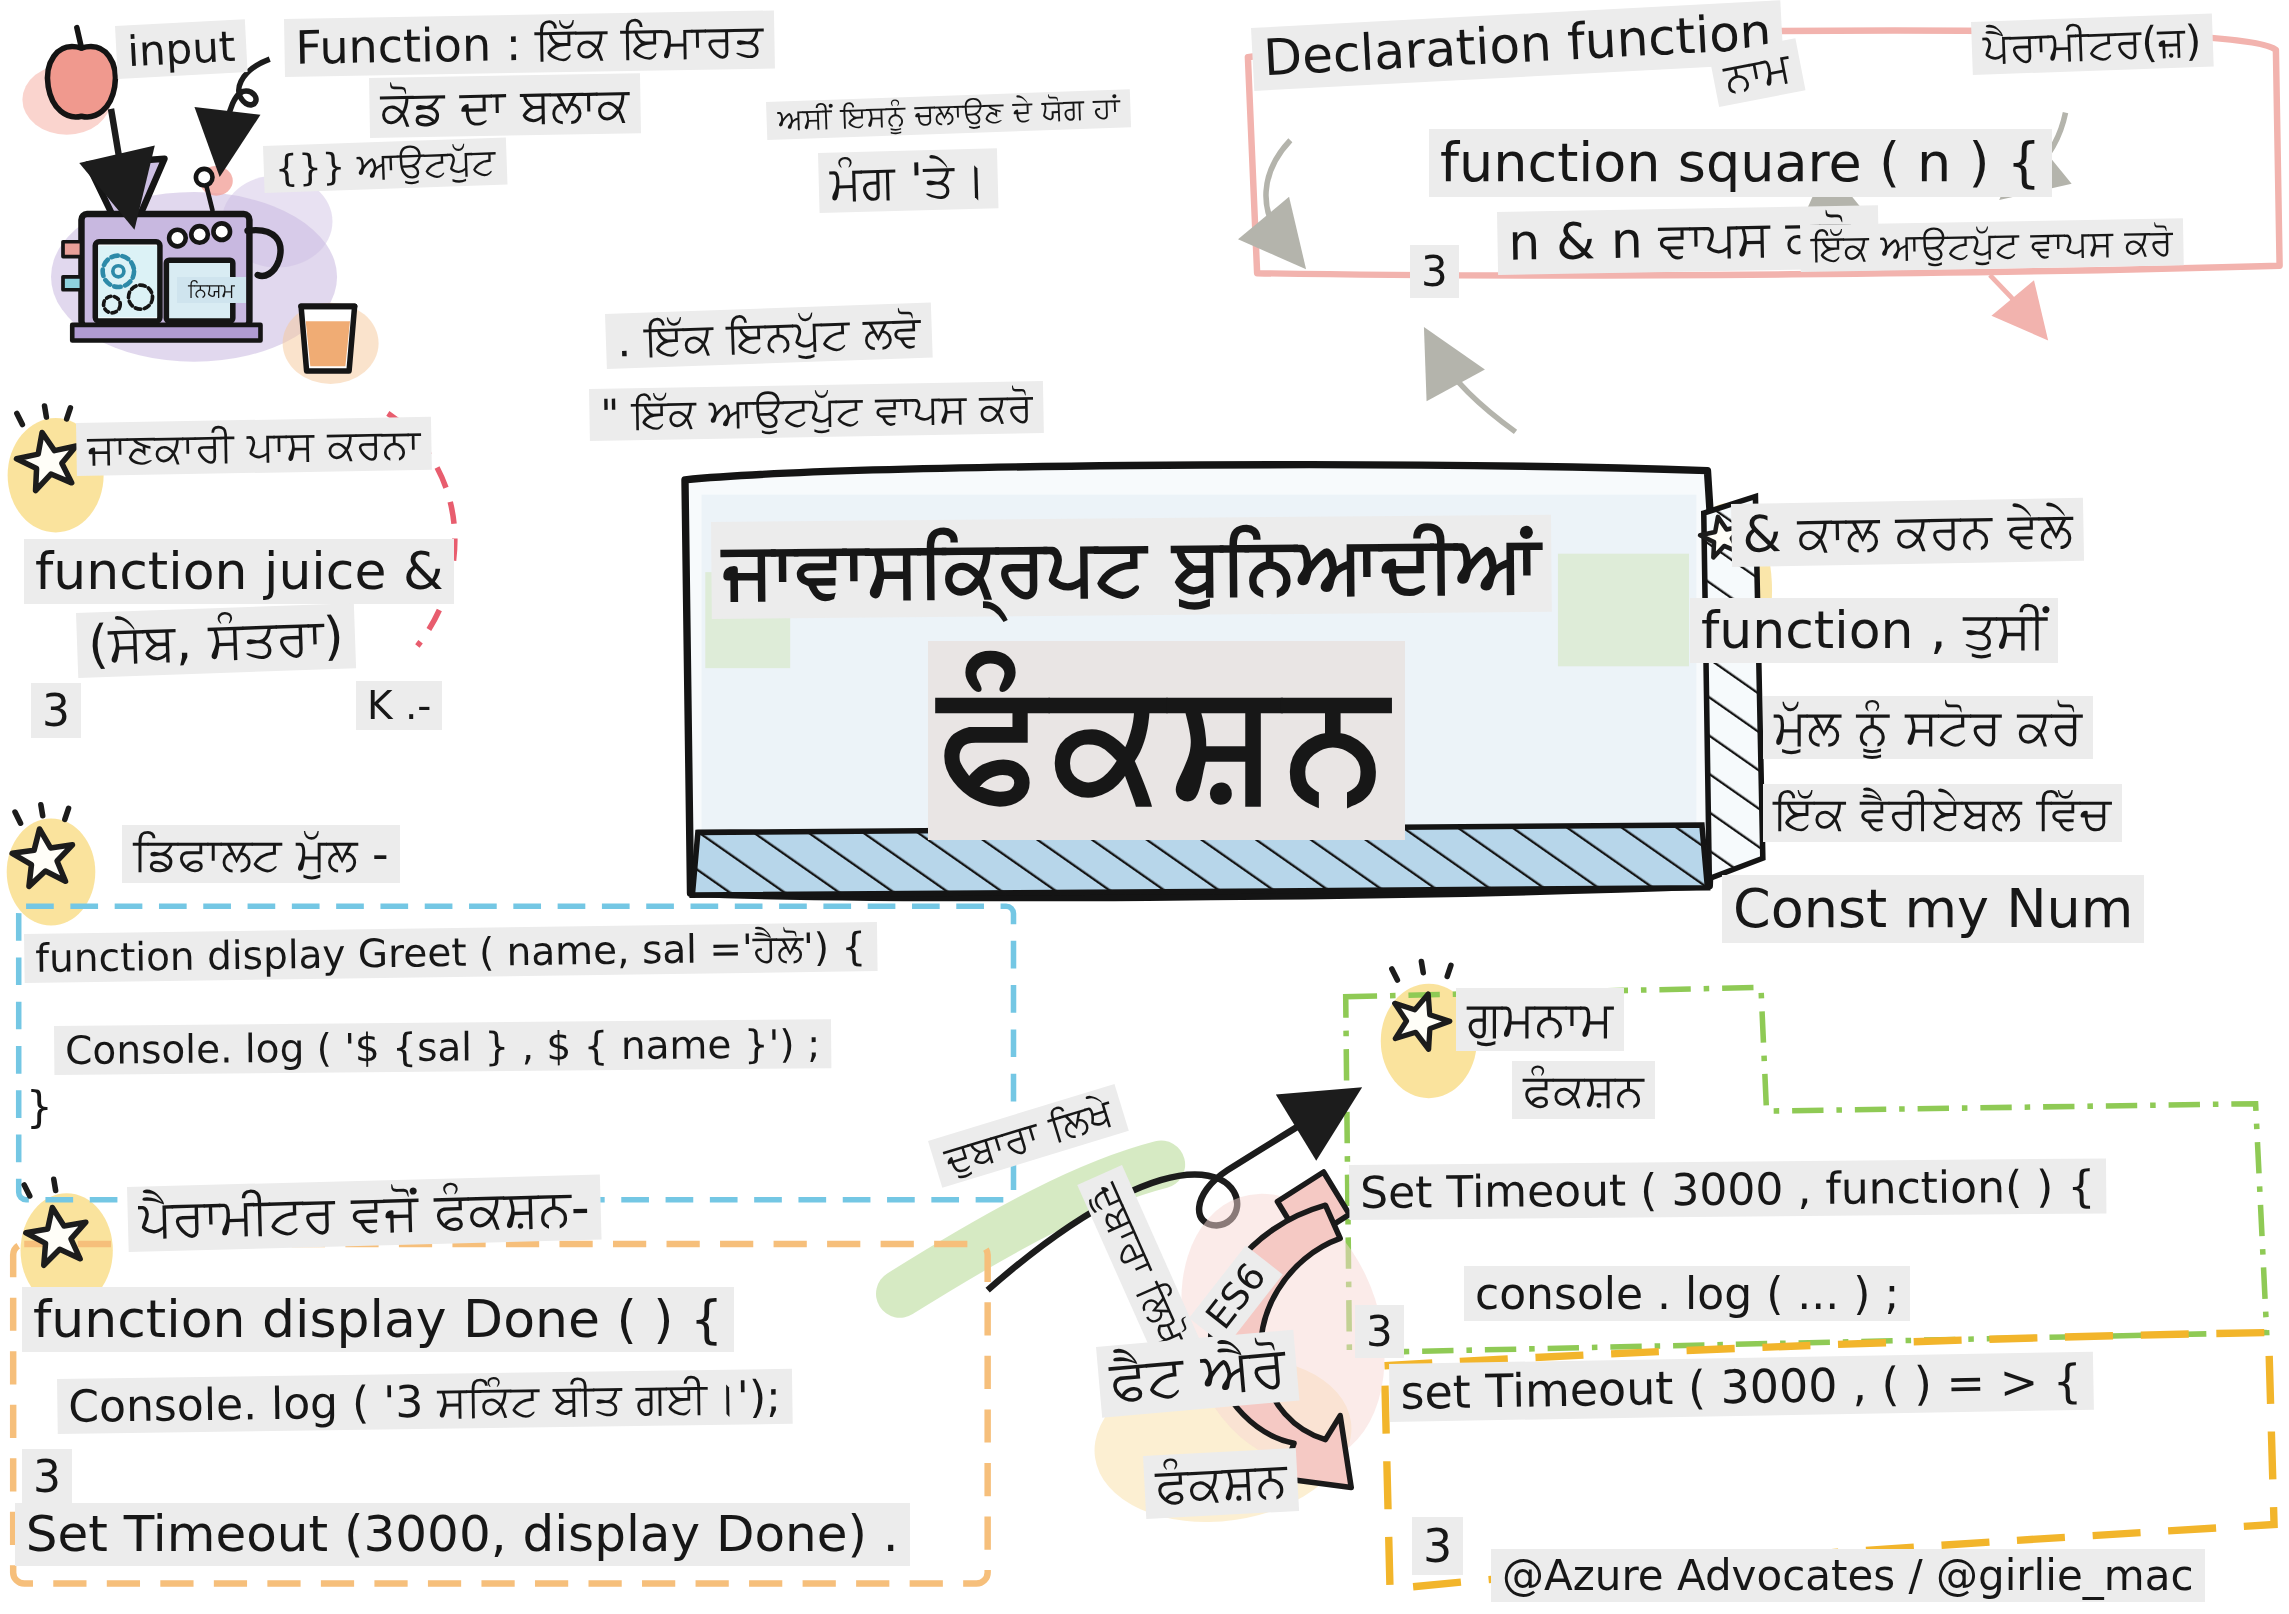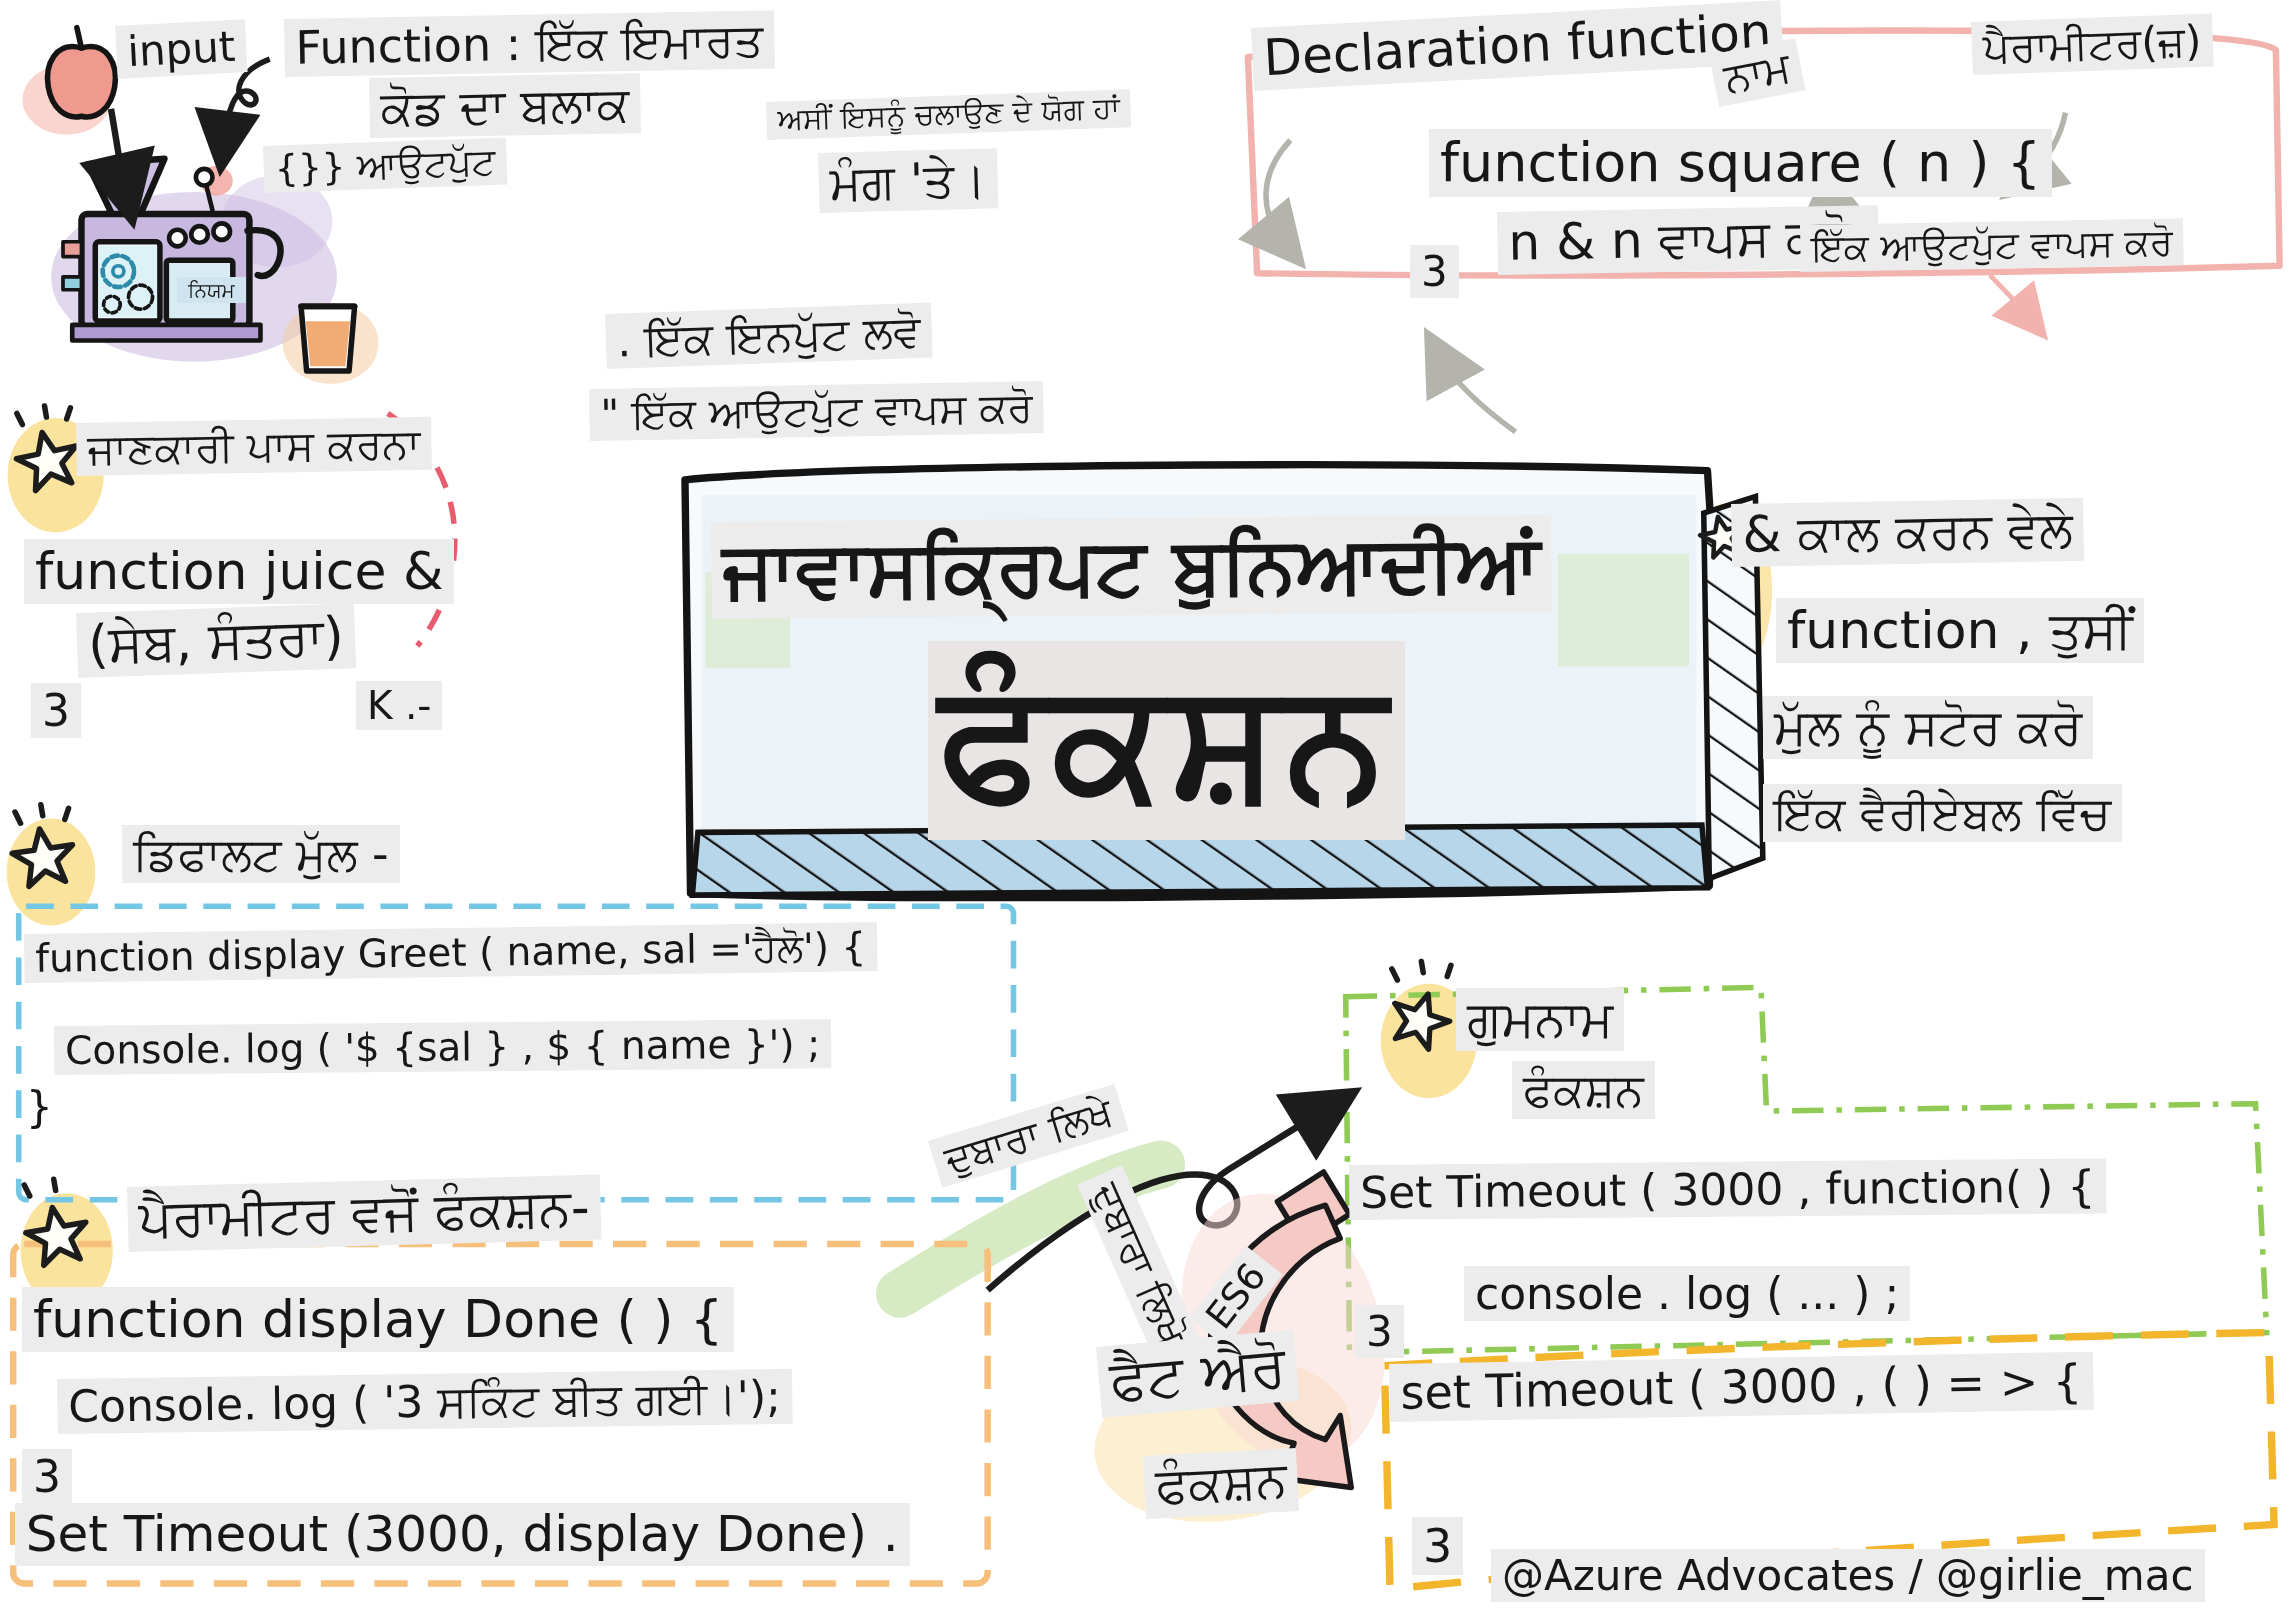--- a/index.html
+++ b/index.html
@@ -168,23 +168,24 @@
 <div class="lbl" style="left:76px;top:423px;font-size:42px;transform:rotate(-1deg)">ਜਾਣਕਾਰੀ ਪਾਸ ਕਰਨਾ</div>
 <div class="lbl" style="left:24px;top:539px;font-size:52px">function juice &amp;</div>
 <div class="lbl" style="left:76px;top:613px;font-size:52px;transform:rotate(-2deg)">(ਸੇਬ, ਸੰਤਰਾ)</div>
 <div class="lbl" style="left:31px;top:683px;font-size:44px">3</div>
 <div class="lbl" style="left:356px;top:681px;font-size:39px">K .-</div>
 
 <div class="lbl b" style="left:711px;top:522px;font-size:78px;transform:rotate(-0.5deg)">ਜਾਵਾਸਕ੍ਰਿਪਟ ਬੁਨਿਆਦੀਆਂ</div>
 <div class="lbl b" style="left:928px;top:641px;font-size:162px;letter-spacing:7.4px;background:#e9e5e4">ਫੰਕਸ਼ਨ</div>
 
 <div class="lbl" style="left:1731px;top:504px;font-size:50px;transform:rotate(-1deg)">&amp; ਕਾਲ ਕਰਨ ਵੇਲੇ</div>
-<div class="lbl" style="left:1776px;top:598px;font-size:52px">function , ਤੁਸੀਂ</div>
+<div class="lbl" style="left:1690px;top:598px;font-size:52px">function , ਤੁਸੀਂ</div>
 <div class="lbl" style="left:1763px;top:696px;font-size:50px">ਮੁੱਲ ਨੂੰ ਸਟੋਰ ਕਰੋ</div>
 <div class="lbl" style="left:1763px;top:784px;font-size:46px">ਇੱਕ ਵੈਰੀਏਬਲ ਵਿੱਚ</div>
+<div class="lbl" style="left:1722px;top:875px;font-size:54px">Const my Num</div>
 
 <div class="lbl" style="left:122px;top:825px;font-size:46px">ਡਿਫਾਲਟ ਮੁੱਲ -</div>
 <div class="lbl" style="left:24px;top:934px;font-size:39px;transform:rotate(-0.8deg)">function display Greet ( name, sal ='ਹੈਲੋ') {</div>
 <div class="lbl" style="left:54px;top:1026px;font-size:39px;transform:rotate(-0.5deg)">Console. log ( '$ {sal } , $ { name }') ;</div>
 <div class="lbl nobg" style="left:26px;top:1082px;font-size:42px">}</div>
 
 <div class="lbl" style="left:127px;top:1187px;font-size:52px;transform:rotate(-1.5deg)">ਪੈਰਾਮੀਟਰ ਵਜੋਂ ਫੰਕਸ਼ਨ-</div>
 <div class="lbl" style="left:22px;top:1287px;font-size:52px">function display Done ( ) {</div>
 <div class="lbl" style="left:57px;top:1379px;font-size:44px;transform:rotate(-0.8deg)">Console. log ( '3 ਸਕਿੰਟ ਬੀਤ ਗਈ।');</div>
 <div class="lbl" style="left:22px;top:1449px;font-size:44px">3</div>

